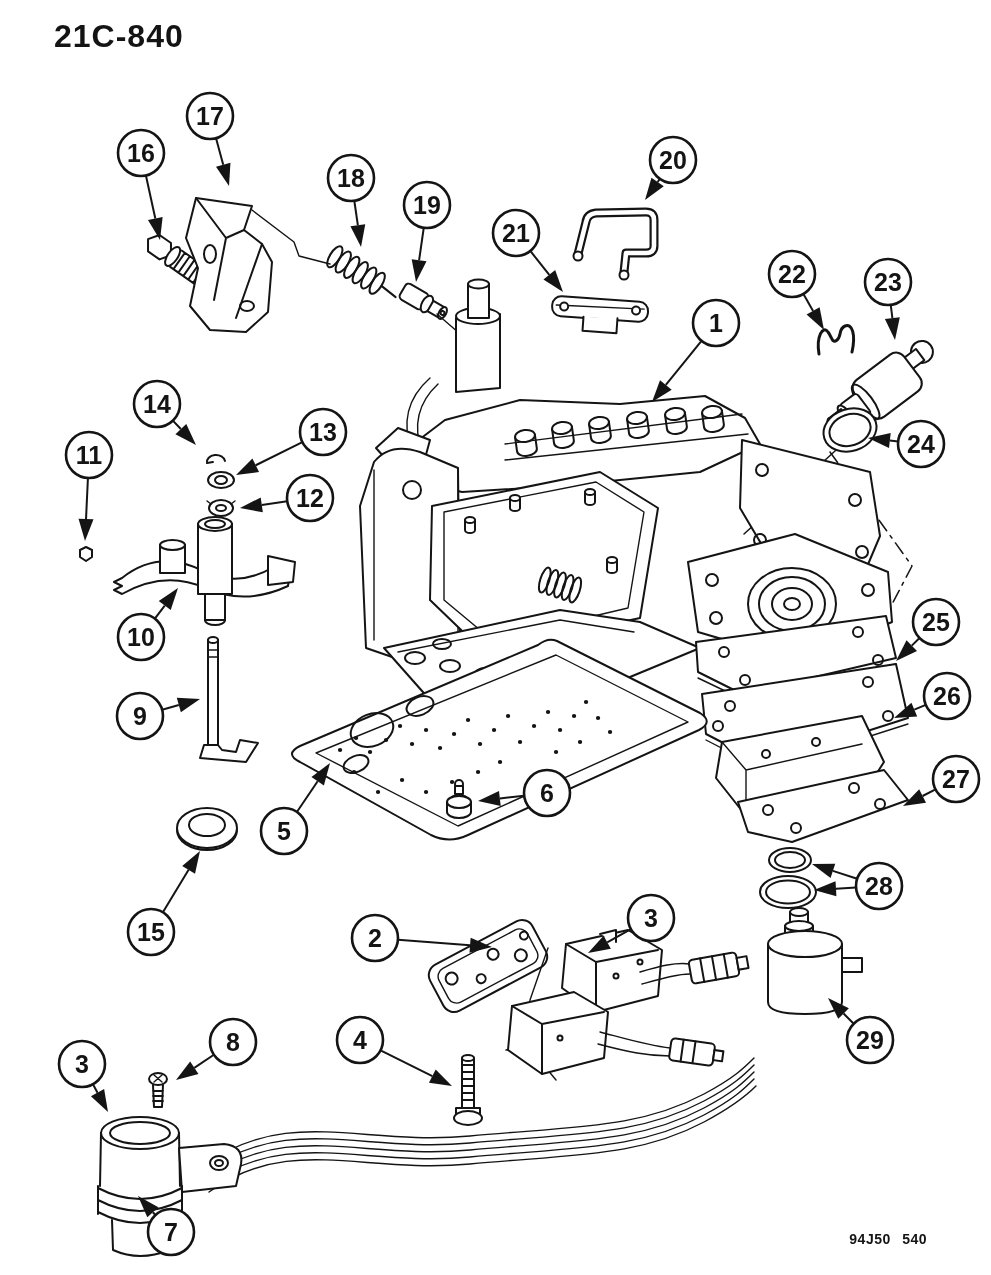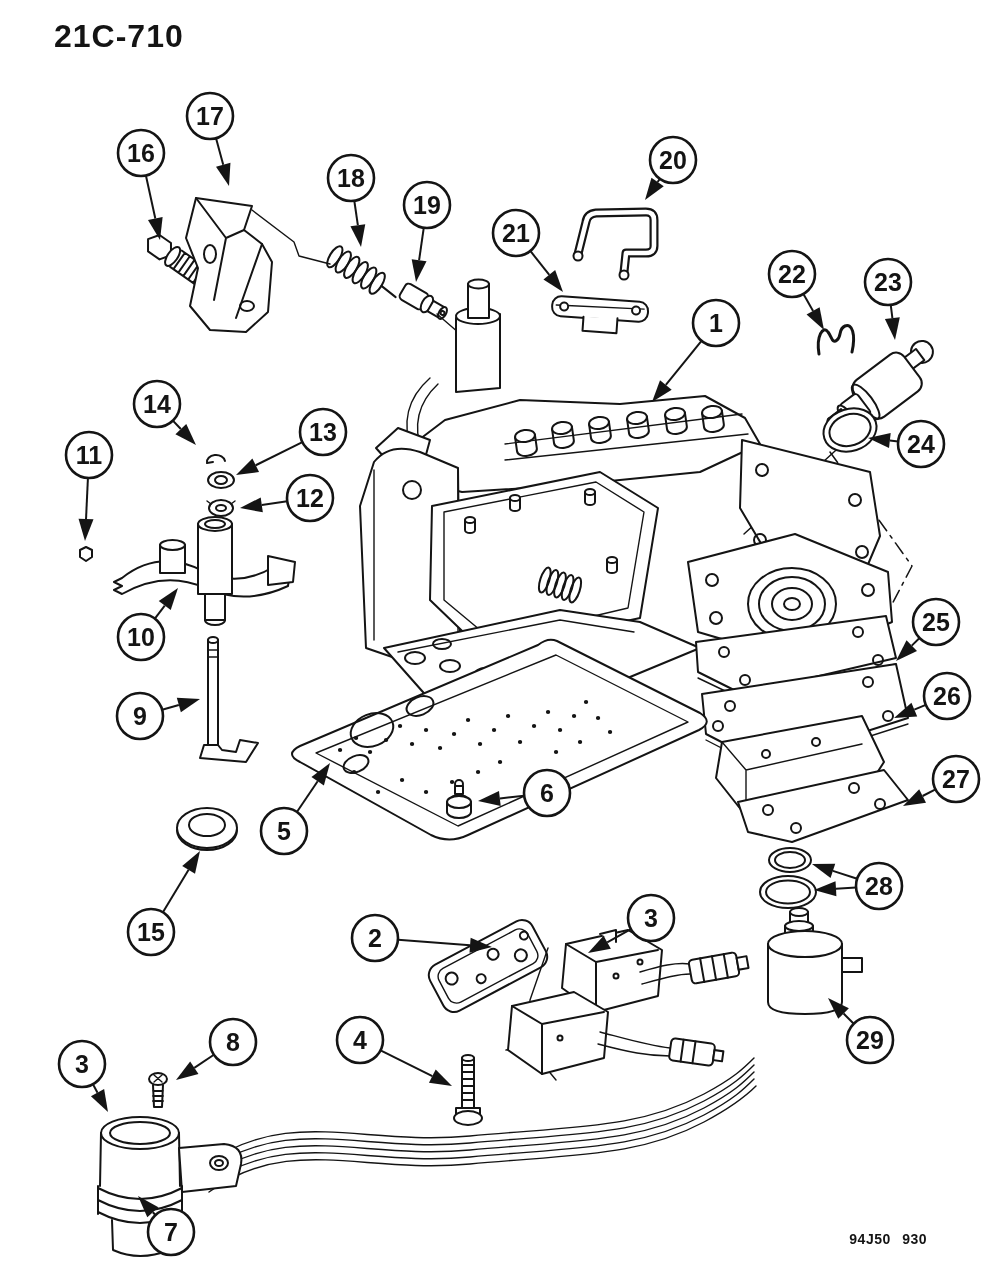--- a/index.html
+++ b/index.html
@@ -19,21 +19,21 @@
   .leader{stroke:#141414;stroke-width:2;}
   .arrowhead{fill:#141414;stroke:none;}
   .bubble{fill:#fff;stroke:#141414;stroke-width:2.6;}
   .bubble-num{font-family:"Liberation Sans",sans-serif;font-size:25px;font-weight:700;
               fill:#141414;text-anchor:middle;}
 </style>
 </head>
 <body>
 
 <div class="stage">
-  <div class="code">21C-710</div>
+  <div class="code">21C-840</div>
 
   <svg id="diagram-svg" width="991" height="1275" viewBox="0 0 991 1275" xmlns="http://www.w3.org/2000/svg">
 
     <defs>
       <g id="pin">
         <path d="M-5,0 V10 M5,0 V10 M-5,10 a5,3 0 0 0 10,0"></path>
         <ellipse rx="5" ry="3" class="fillw"></ellipse>
       </g>
       <g id="boss">
         <path d="M-10,0 V14 M10,0 V14 M-10,14 a10,6 0 0 0 20,0"></path>
@@ -528,14 +528,14 @@
         </g>
         <g>
           <line x1="853.7365440327094" y1="1023.7365440327094" x2="843.5563491861041" y2="1013.5563491861041" class="leader"></line>
           <polygon points="828,998 848.8596500450031,1008.253048327205 838.253048327205,1018.8596500450031" class="arrowhead"></polygon>
           <circle cx="870" cy="1040" r="23" class="bubble"></circle>
           <text x="870" y="1049" class="bubble-num">29</text>
         </g>
       </g>
   </svg>
 
-  <div class="sheet">94J50 930</div>
+  <div class="sheet">94J50 540</div>
 </div>
 
 </body></html>

